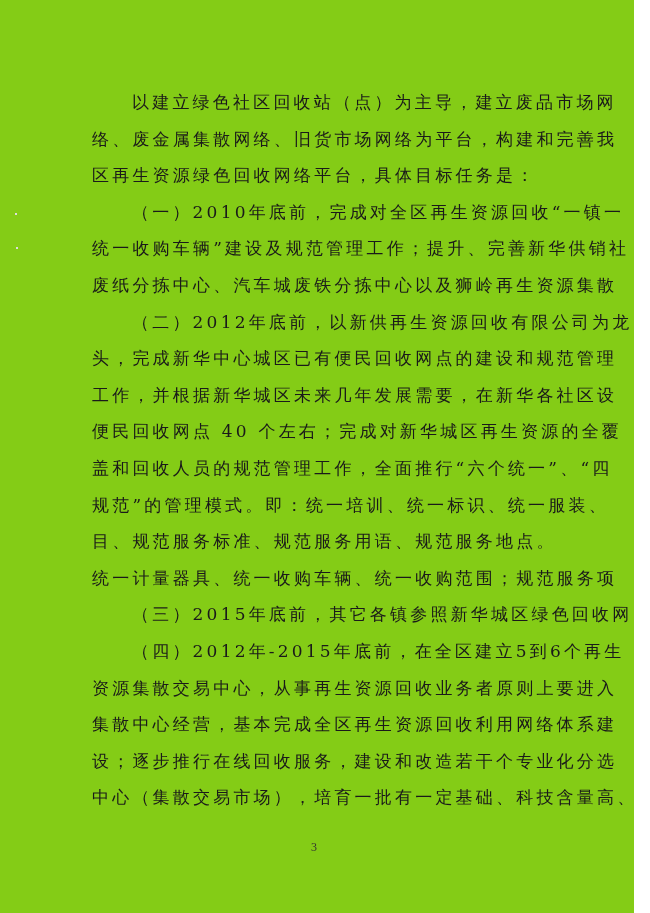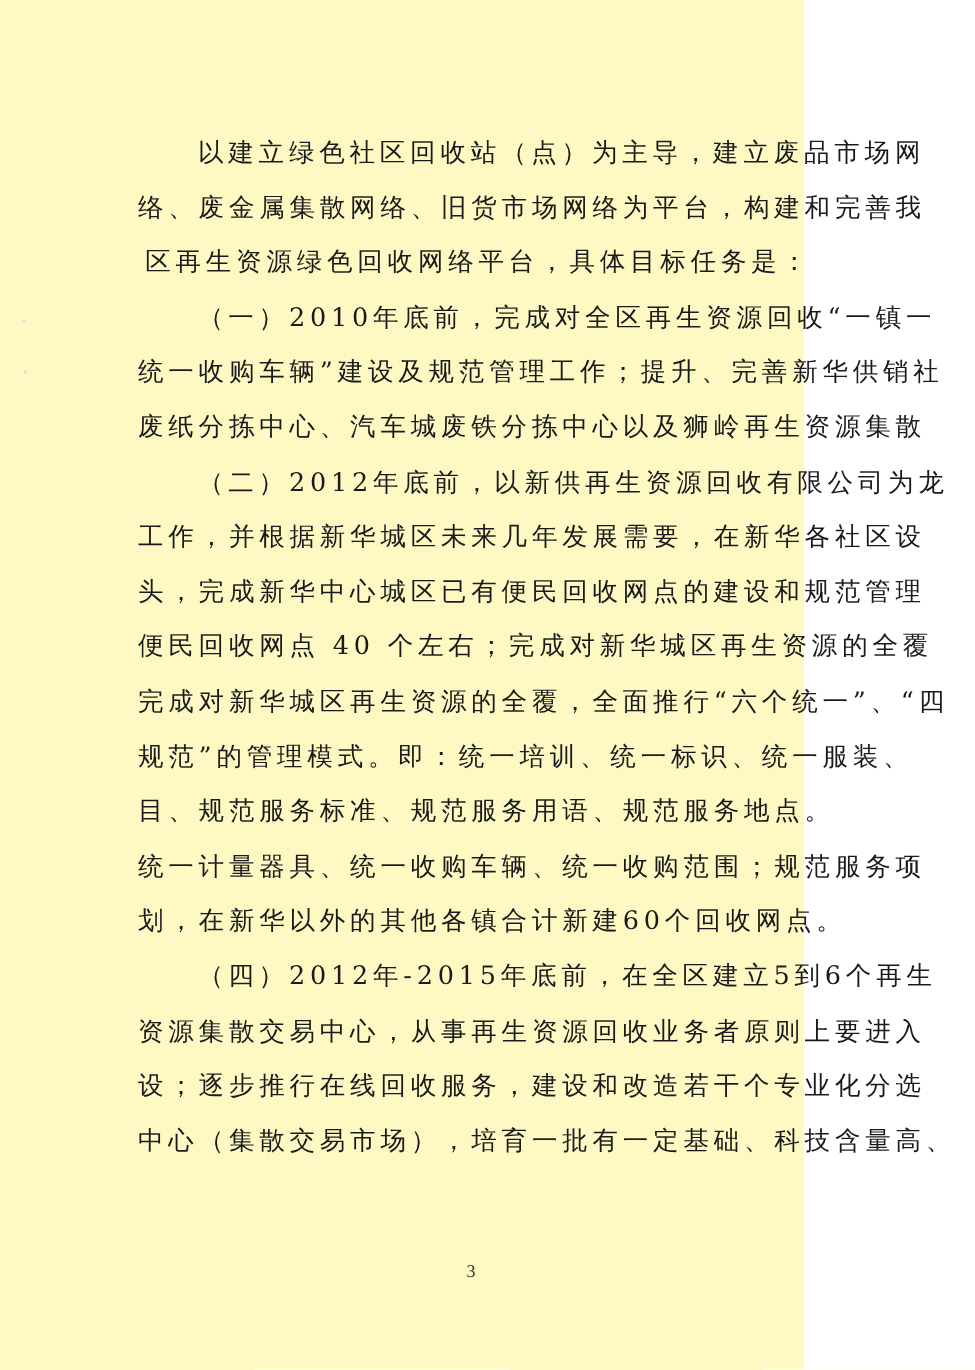--- a/index.html
+++ b/index.html
@@ -1,18 +1,18 @@
 <!DOCTYPE html>
 <html><head>
 <meta charset="utf-8">
 <style>
   html, body { margin: 0; padding: 0; background: #ffffff; }
   body { width: 650px; height: 913px; position: relative; overflow: hidden; }
   .page {
-    position: absolute; left: 0; top: 0; width: 536px; height: 913px; background: #fef9c3; text-align: center;
+    position: absolute; left: 0; top: 0; width: 634px; height: 913px; background: #84cc16;
   }
   .body-text {
     position: absolute;
     left: 92px;
     top: 84px;
     width: 454px;
     font-family: "DejaVu Serif", "Liberation Serif", serif;
     font-size: 17px;
     line-height: 36.6px;
     color: #1a1a1a;
@@ -32,30 +32,31 @@
 
 <div class="page">
   <div class="body-text" id="body-text">
       <div class="line indent">以建立绿色社区回收站（点）为主导，建立废品市场网</div>
       <div class="line">络、废金属集散网络、旧货市场网络为平台，构建和完善我</div>
       <div class="line">区再生资源绿色回收网络平台，具体目标任务是：</div>
       <div class="line indent">（一）2010年底前，完成对全区再生资源回收“一镇一</div>
       <div class="line">统一收购车辆”建设及规范管理工作；提升、完善新华供销社</div>
       <div class="line">废纸分拣中心、汽车城废铁分拣中心以及狮岭再生资源集散</div>
       <div class="line indent">（二）2012年底前，以新供再生资源回收有限公司为龙</div>
+      <div class="line">头，完成新华中心城区已有便民回收网点的建设和规范管理</div>
       <div class="line">工作，并根据新华城区未来几年发展需要，在新华各社区设</div>
-      <div class="line">头，完成新华中心城区已有便民回收网点的建设和规范管理</div>
       <div class="line">便民回收网点 40 个左右；完成对新华城区再生资源的全覆</div>
-      <div class="line">完成对新华城区再生资源的全覆，全面推行“六个统一”、“四</div>
+      <div class="line">盖和回收人员的规范管理工作，全面推行“六个统一”、“四</div>
       <div class="line">规范”的管理模式。即：统一培训、统一标识、统一服装、</div>
       <div class="line">目、规范服务标准、规范服务用语、规范服务地点。</div>
       <div class="line">统一计量器具、统一收购车辆、统一收购范围；规范服务项</div>
-      <div class="line">划，在新华以外的其他各镇合计新建60个回收网点。</div>
+      <div class="line indent">（三）2015年底前，其它各镇参照新华城区绿色回收网</div>
       <div class="line indent">（四）2012年-2015年底前，在全区建立5到6个再生</div>
       <div class="line">资源集散交易中心，从事再生资源回收业务者原则上要进入</div>
+      <div class="line">集散中心经营，基本完成全区再生资源回收利用网络体系建</div>
       <div class="line">设；逐步推行在线回收服务，建设和改造若干个专业化分选</div>
       <div class="line">中心（集散交易市场），培育一批有一定基础、科技含量高、</div>
     </div>
   <div class="page-number">3</div>
 
   <div class="scan-mark" style="left:15px;top:213px"></div>
   <div class="scan-mark" style="left:16px;top:247px"></div>
 </div>
 
 </body></html>

